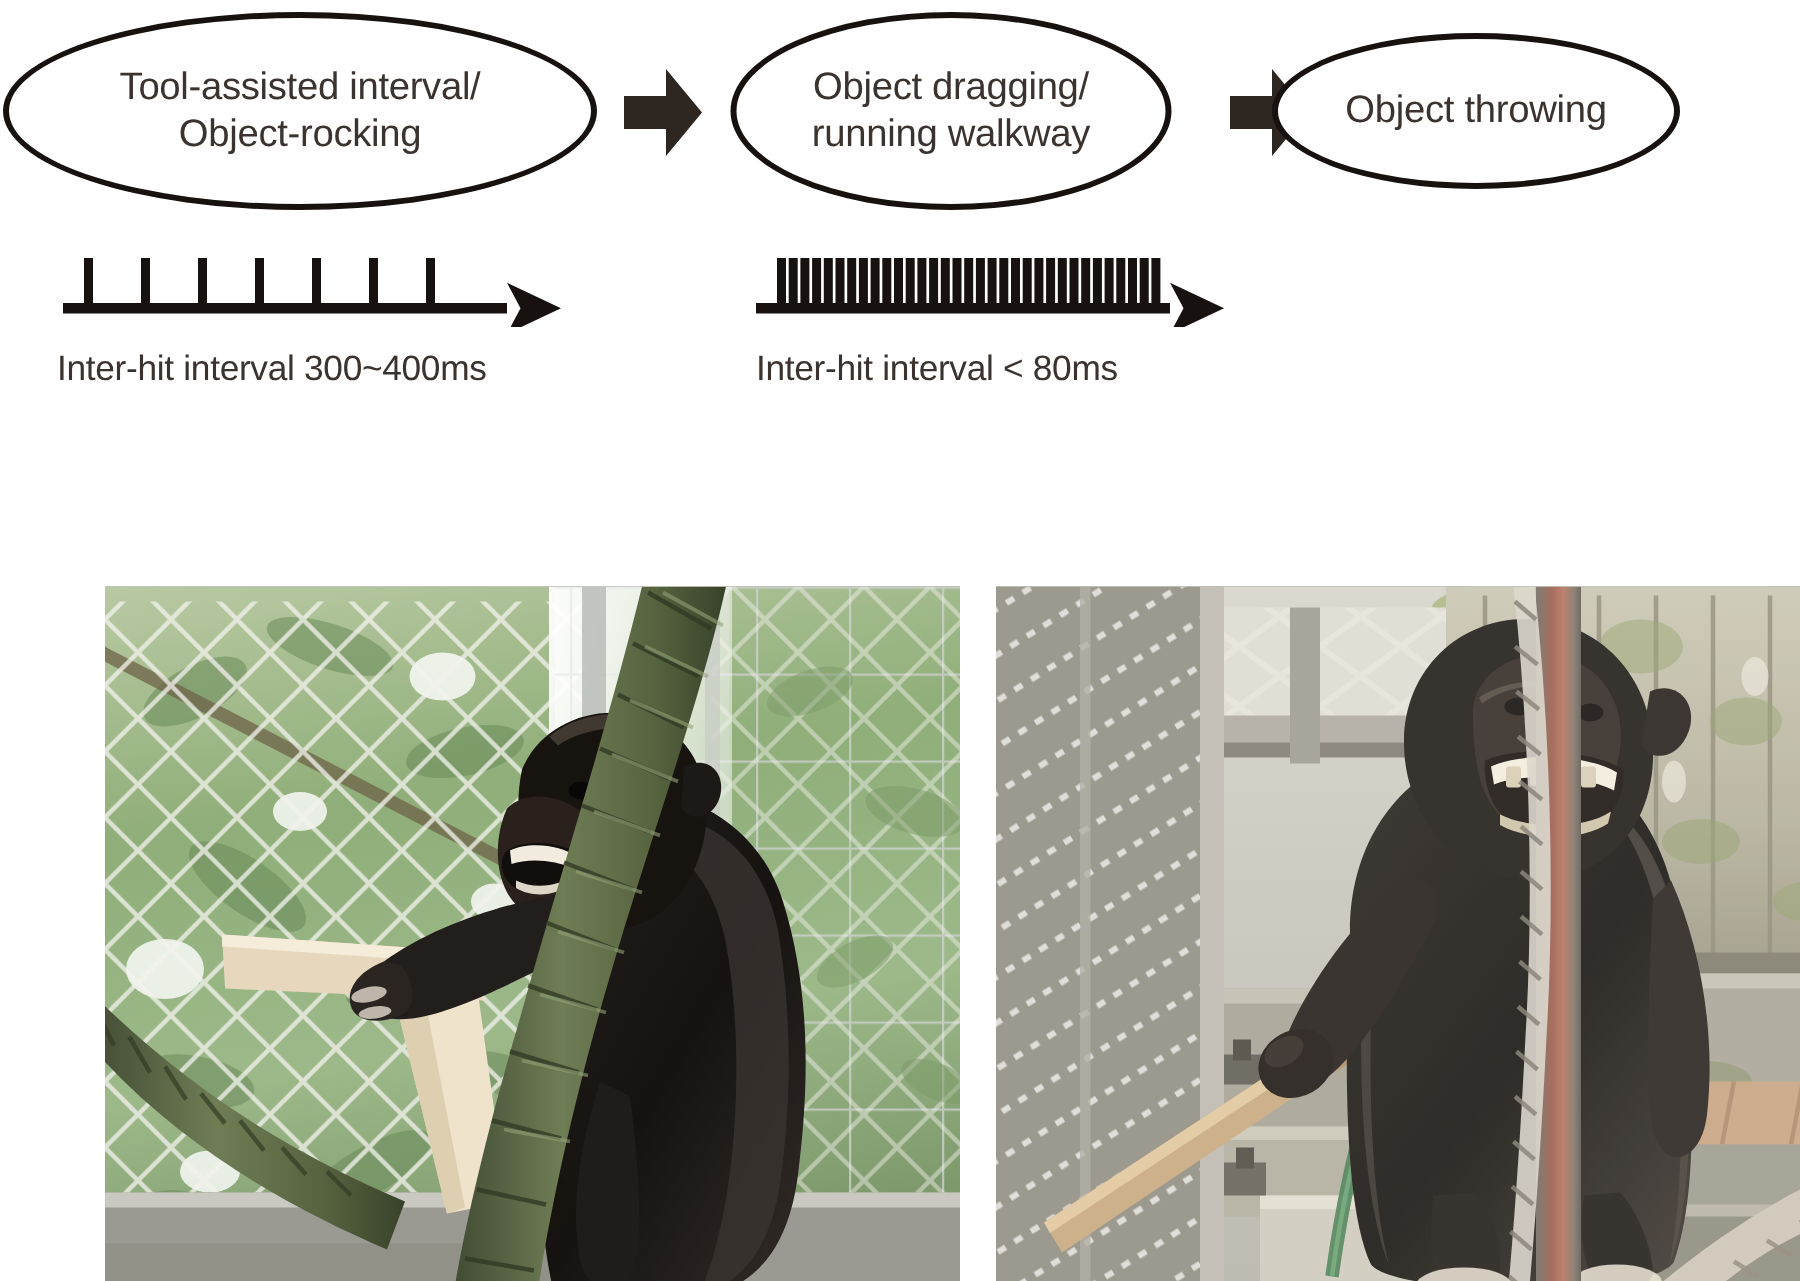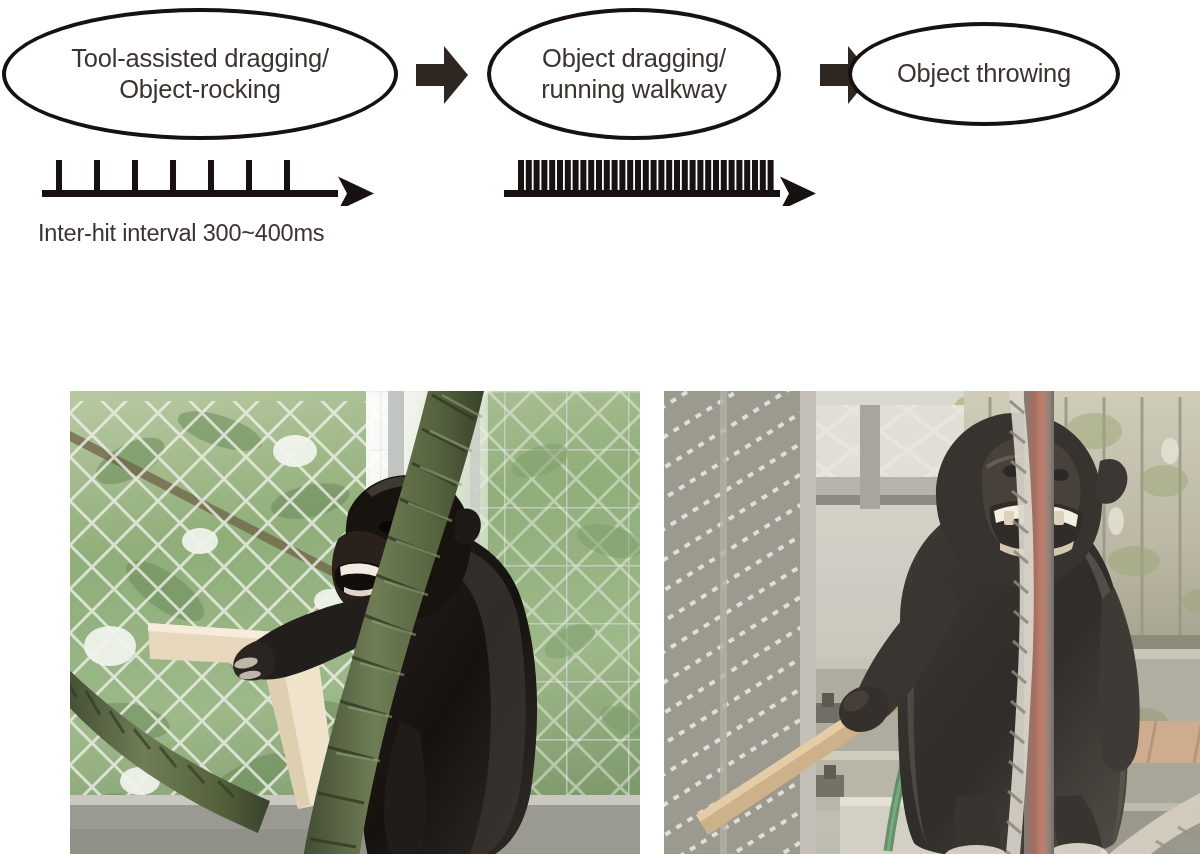--- a/index.html
+++ b/index.html
@@ -53,21 +53,21 @@
     width: 56px;
     height: 62px;
   }
   #arrow-1 { left: 414px; top: 44px; }
   #arrow-2 { left: 818px; top: 44px; }
   .flow-arrow svg { display: block; width: 100%; height: 100%; }
 
   
   #timeline-row {
     position: absolute;
-    left: 0; top: 150px;
+    left: 0; top: 162px;
     width: 1050px;
     height: 160px;
   }
   .timeline-group {
     position: absolute;
     top: 0;
   }
   #timeline-group-1 { left: 36px; width: 340px; }
   #timeline-group-2 { left: 498px; width: 320px; }
 
@@ -102,21 +102,21 @@
   #photo-left  { left: 30px;  width: 570px; }
   #photo-right { left: 624px; width: 576px; }
   .photo svg { display: block; width: 100%; height: 100%; }
 </style>
 </head>
 <body>
 
 <div id="flow-row">
 
   <div class="flow-node" id="node-1">
-    <span class="node-label">Tool-assisted dragging/
+    <span class="node-label">Tool-assisted interval/
 Object-rocking</span>
   </div>
 
   <div class="flow-arrow" id="arrow-1">
     <svg viewBox="0 0 56 62" xmlns="http://www.w3.org/2000/svg" aria-hidden="true">
       <path d="M2 20 H30 V2 L54 31 L30 60 V42 H2 Z" fill="#2e2620"></path>
     </svg>
   </div>
 
   <div class="flow-node" id="node-2">
@@ -184,20 +184,21 @@
         <rect x="207.2" y="10" width="6" height="31" fill="#17120f"></rect>
         <rect x="215" y="10" width="6" height="31" fill="#17120f"></rect>
         <rect x="222.79999999999998" y="10" width="6" height="31" fill="#17120f"></rect>
         <rect x="230.6" y="10" width="6" height="31" fill="#17120f"></rect>
         <rect x="238.4" y="10" width="6" height="31" fill="#17120f"></rect>
         <rect x="246.2" y="10" width="6" height="31" fill="#17120f"></rect>
         <rect x="254" y="10" width="6" height="31" fill="#17120f"></rect>
         <rect x="261.79999999999995" y="10" width="6" height="31" fill="#17120f"></rect>
         <rect x="269.6" y="10" width="6" height="31" fill="#17120f"></rect>
       </svg>
+    <div class="timeline-caption">Inter-hit interval &lt; 80ms</div>
   </div>
 
 </div>
 
 <div id="photo-row">
 
   <figure class="photo" id="photo-left">
     <svg viewBox="0 0 570 474" preserveAspectRatio="none" xmlns="http://www.w3.org/2000/svg" aria-hidden="true">
       <defs>
         <linearGradient id="lfoliage" x1="0" y1="0" x2="0.2" y2="1">

